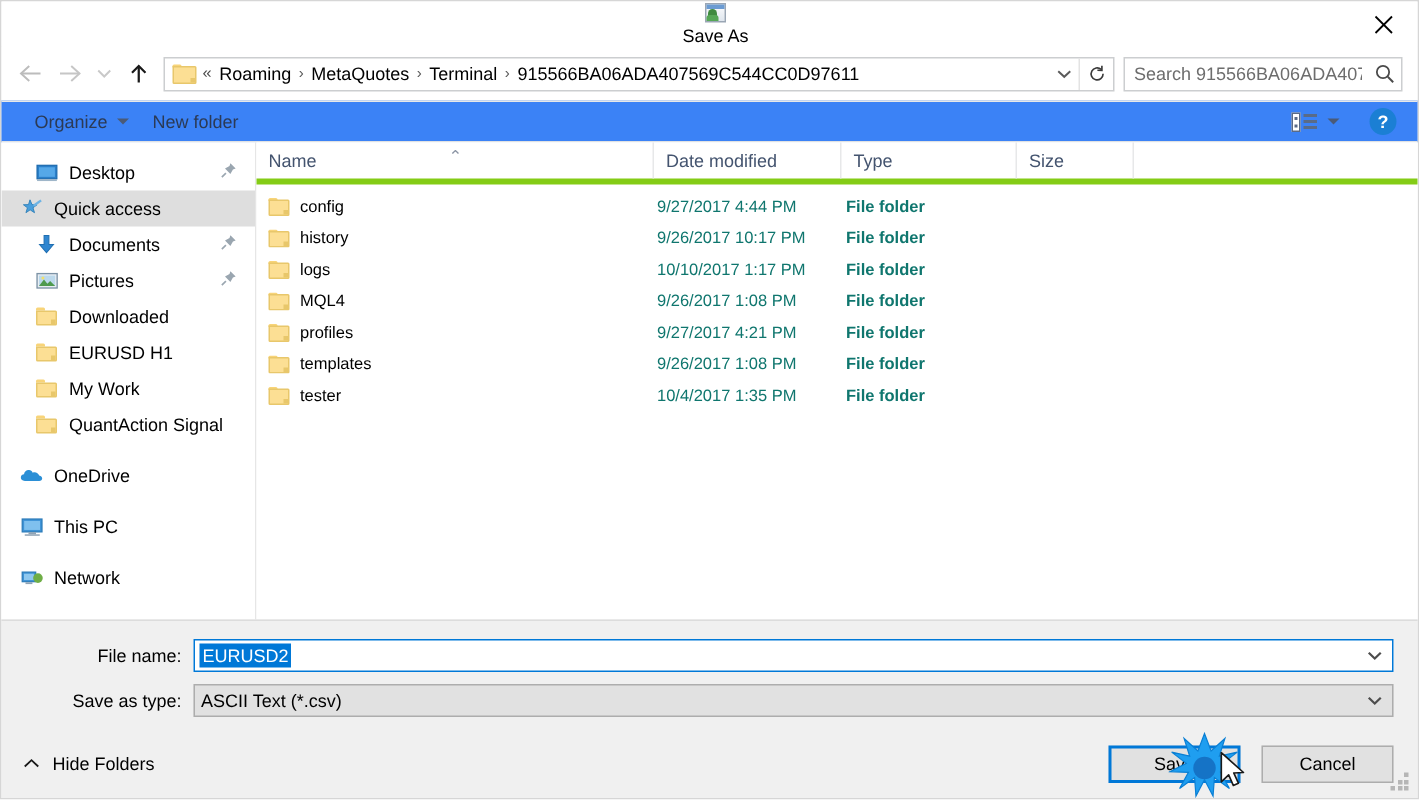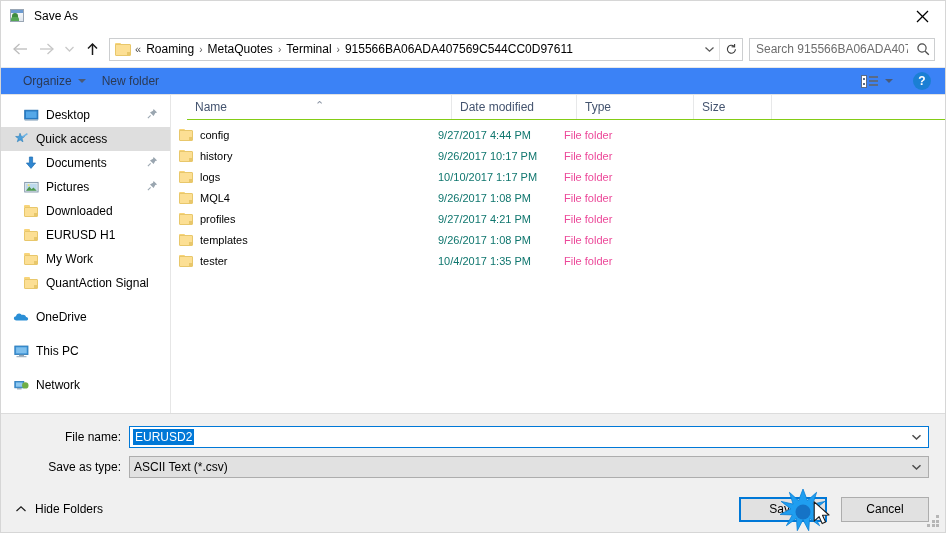--- a/index.html
+++ b/index.html
@@ -30,20 +30,21 @@
   }
 
   
   .titlebar {
     height: 30px;
     min-height: 30px;
     background: #ffffff;
     display: flex;
     align-items: center;
     position: relative;
+    flex-direction: column;
   }
   .titlebar-icon {
     width: 16px; height: 16px;
     margin-left: 9px;
     position: relative;
     flex: none;
   }
   .ti-base {
     position: absolute;
     left: 0; top: 1px;
@@ -361,24 +362,23 @@
     display: flex;
     flex-direction: column;
     min-width: 0;
     background: #fff;
   }
   .colhead {
     height: 24px;
     min-height: 24px;
     display: flex;
     align-items: flex-start;
-    border-bottom: 1px solid #84cc16;
+    border-bottom: 4px solid #84cc16;
     background: #ffffff;
     position: relative;
-    margin-left: 16px;
   }
   .colh {
     font-size: 12px;
     color: #44546f;
     padding-left: 8px;
     box-sizing: border-box;
     height: 24px;
     line-height: 24px;
     border-right: 1px solid #e7e8e9;
     position: relative;
@@ -410,21 +410,21 @@
   }
   .fc.name {
     width: 265px;
     padding-left: 8px;
     display: flex;
     align-items: center;
     gap: 7px;
     color: #000;
   }
   .fc.date { width: 125px; color: #0f766e; padding-left: 2px; }
-  .fc.type { width: 117px; color: #ec4899; padding-left: 3px; }
+  .fc.type { width: 117px; color: #0f766e; padding-left: 3px; font-weight: bold; }
   .fc.size { width: 78px; color: #4c4c4c; padding-left: 3px; }
 
   
   .formarea {
     background: #f0f0f0;
     border-top: 1px solid #dcdcdc;
     padding: 12px 16px 0 16px;
     box-sizing: border-box;
   }
   .frm-row {

